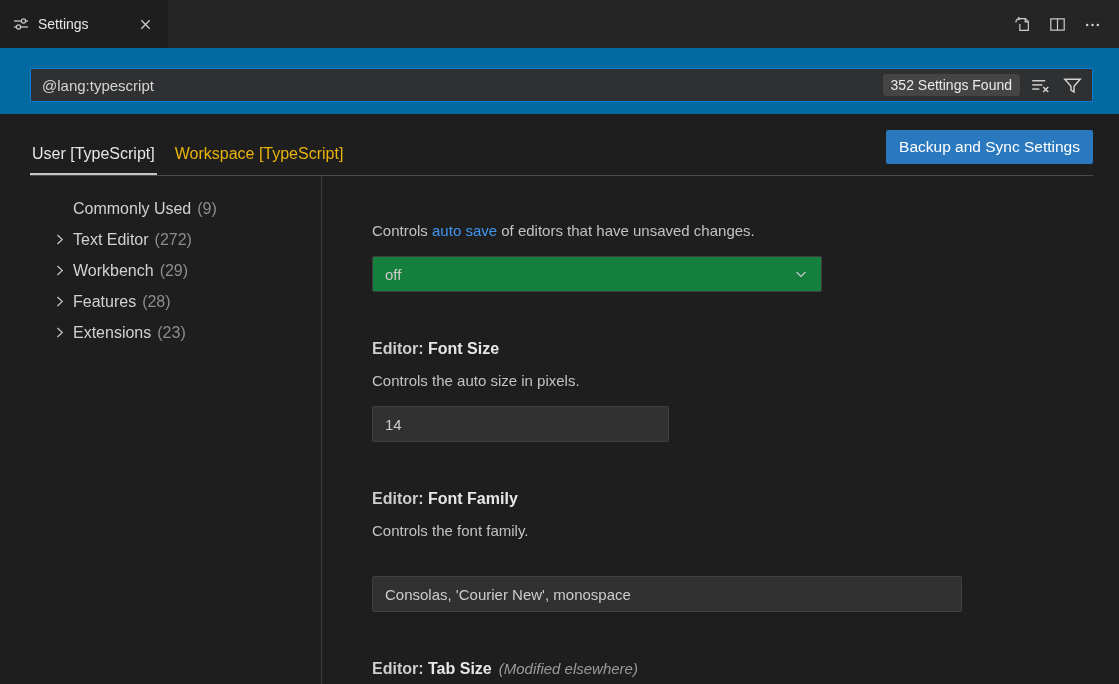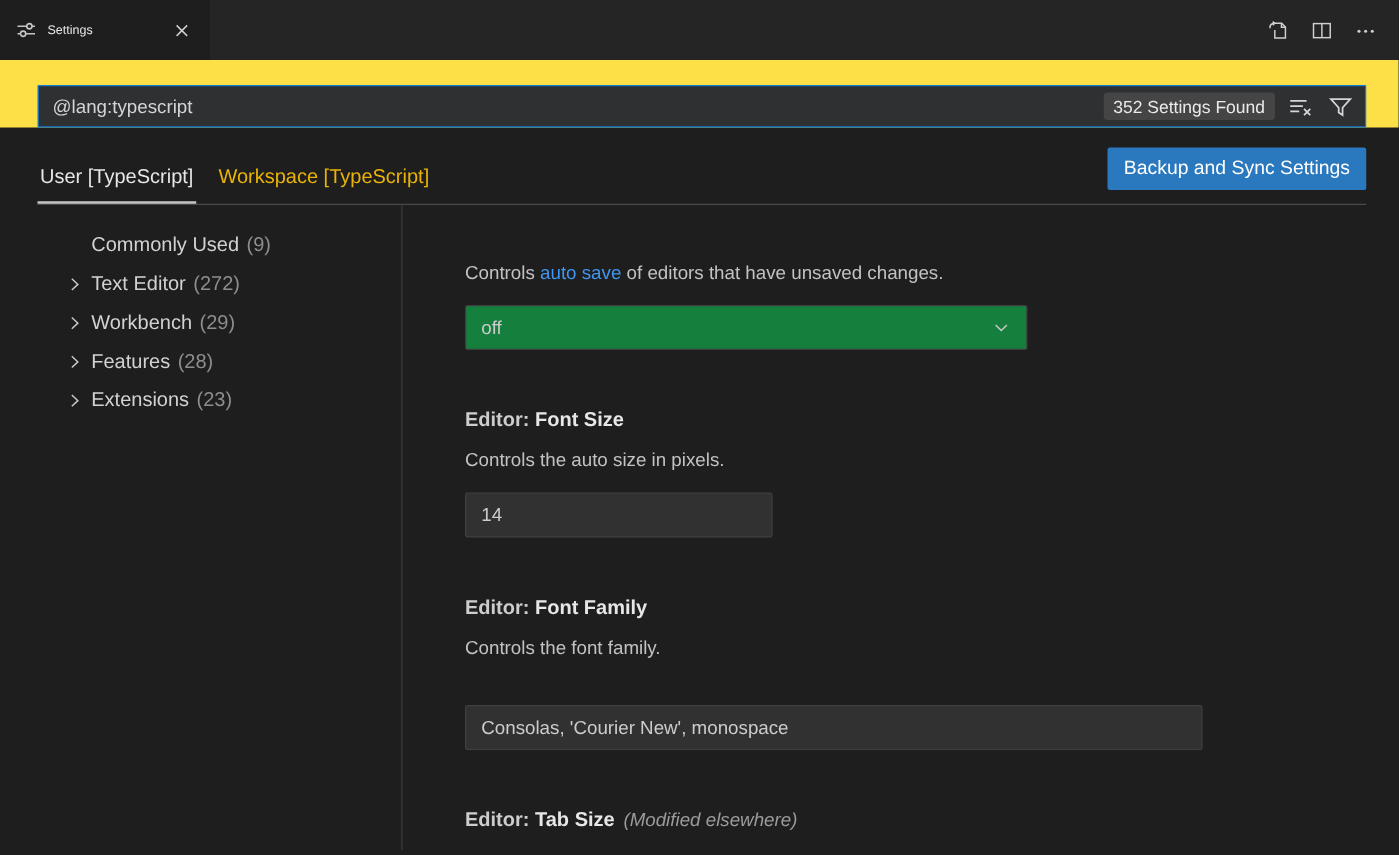--- a/index.html
+++ b/index.html
@@ -13,27 +13,27 @@
   }
   svg { display:block; }
 
   
   .tabbar { height:48px; background:#252526; display:flex; align-items:stretch; }
   .editor-tab {
     width:168px; background:#1e1e1e; display:flex; align-items:center;
     padding:0 13px; gap:9px; cursor:pointer;
   }
   .tab-icon { color:#c5c5c5; flex:0 0 auto; }
-  .tab-label { color:#e7e7e7; font-size:10px; }
+  .tab-label { color:#e7e7e7; font-size:14px; }
   .tab-close { margin-left:auto; color:#cfcfcf; padding:2px; border-radius:3px; cursor:pointer; }
   .tab-actions { margin-left:auto; display:flex; align-items:center; gap:14px; padding-right:16px; color:#d0d0d0; }
   .tab-actions .act { padding:2px; cursor:pointer; }
 
   
-  .search-row { padding:20px 26px 0 30px; background:#fde047; }
+  .search-row { padding:20px 26px 12px 30px; background:#0369a1; }
   .search-box {
     height:34px; background:#2f3032; border:1.5px solid #0f7cd6; border-radius:1px;
     display:flex; align-items:center; padding:0 8px 0 11px; gap:9px;
   }
   .search-box input {
     flex:1; min-width:0; background:transparent; border:none; outline:none;
     color:#d4d4d4; font-size:15px; font-family:"Liberation Sans", sans-serif;
   }
   .search-badge {
     background:#454545; color:#eaeaea; font-size:14px; padding:3px 8px;
@@ -78,21 +78,21 @@
   .select-box {
     width:450px; height:36px; background:#15803d; border:1px solid #3f3f3f; border-radius:2px;
     display:flex; align-items:center; padding:0 12px; color:#cccccc; font-size:15px; cursor:pointer;
   }
   .select-chevron { margin-left:auto; color:#c8c8c8; }
   .text-input {
     height:36px; background:#313131; border:1px solid #3f3f3f; border-radius:2px;
     color:#cccccc; font-size:15px; padding:0 12px; font-family:"Liberation Sans", sans-serif;
     outline:none;
   }
-  .w-font-size { width:246px; }
+  .w-font-size { width:297px; }
   .w-font-family { width:590px;margin-top:20px; }
 </style>
 </head>
 <body>
 
 <div class="tabbar">
   <div class="editor-tab">
     <span class="tab-icon">
       <svg width="16" height="16" viewBox="0 0 16 16" fill="none" stroke="currentColor" stroke-width="1.3">
         <line x1="1" y1="5" x2="15" y2="5"></line>

